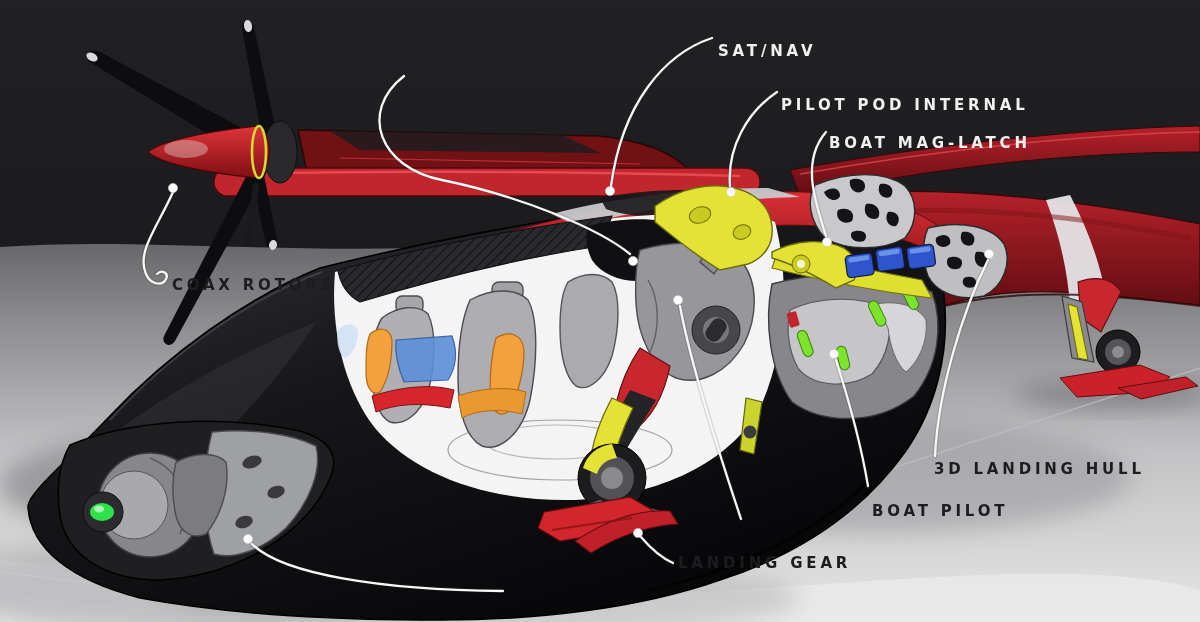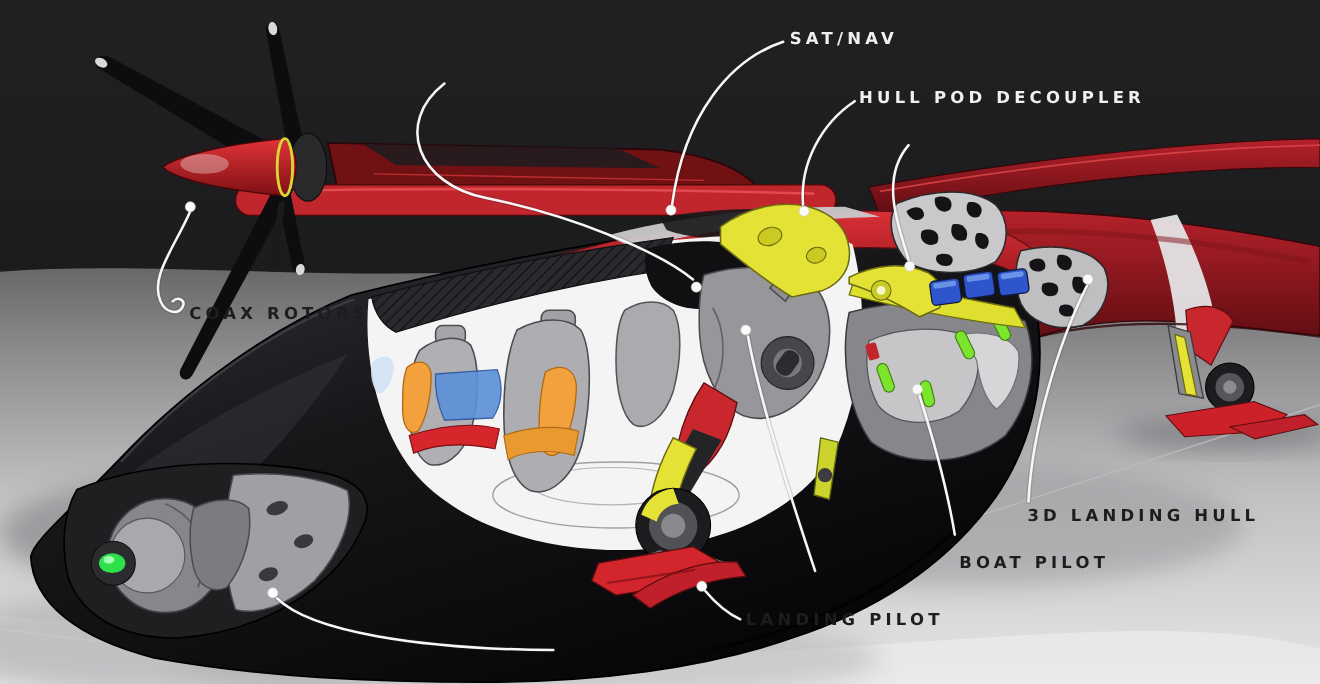--- a/index.html
+++ b/index.html
@@ -7,21 +7,21 @@
     position:relative;width:1200px;height:622px;overflow:hidden;
     background:#1b1b1d;
     font-family:"DejaVu Sans","Liberation Sans",sans-serif;
   }
   .stage svg{position:absolute;left:0;top:0;display:block;}
   .callout{
     position:absolute;
     font-weight:bold;font-size:15px;letter-spacing:3.8px;
     white-space:nowrap;user-select:none;
   }
-  .callout.light{color:#f0f0f0;}
+  .callout.light{color:#f0f0f0;margin-top:16px;}
   .callout.dark{color:#1d1d1f;}
   .ldshadow{fill:none;stroke:#2b2b2b;stroke-width:4.6;opacity:.16;stroke-linecap:round;}
   .ld{fill:none;stroke:#f7f7f7;stroke-width:2.3;stroke-linecap:round;}
   .dot{fill:#fbfbfb;stroke:#c9c9c9;stroke-width:.6;}
   .sk{stroke:#4c4c50;stroke-width:1.4;}
 </style>
 </head>
 <body>
 
 <div class="stage">
@@ -328,18 +328,19 @@
     </g>
     <g>
       <path class="ldshadow" d="M252,544 C282,574 380,590 503,591"></path>
       <path class="ld" d="M252,544 C282,574 380,590 503,591"></path>
       <circle class="dot" cx="248" cy="539" r="4.6"></circle>
     </g>
   </g>
 </svg>
 
   <div class="callout light" style="left:718px;top:26px">SAT/NAV</div>
-  <div class="callout light" style="left:781px;top:80px">HULL POD DECOUPLER</div>
+  <div class="callout light" style="left:781px;top:80px">PILOT POD INTERNAL</div>
+  <div class="callout light" style="left:829px;top:118px">BOAT MAG-LATCH</div>
   <div class="callout dark" style="left:172px;top:276px">COAX ROTORS</div>
   <div class="callout dark" style="left:934px;top:460px">3D LANDING HULL</div>
   <div class="callout dark" style="left:872px;top:502px">BOAT PILOT</div>
-  <div class="callout dark" style="left:678px;top:554px">LANDING PILOT</div>
+  <div class="callout dark" style="left:678px;top:554px">LANDING GEAR</div>
 </div>
 
 </body></html>

